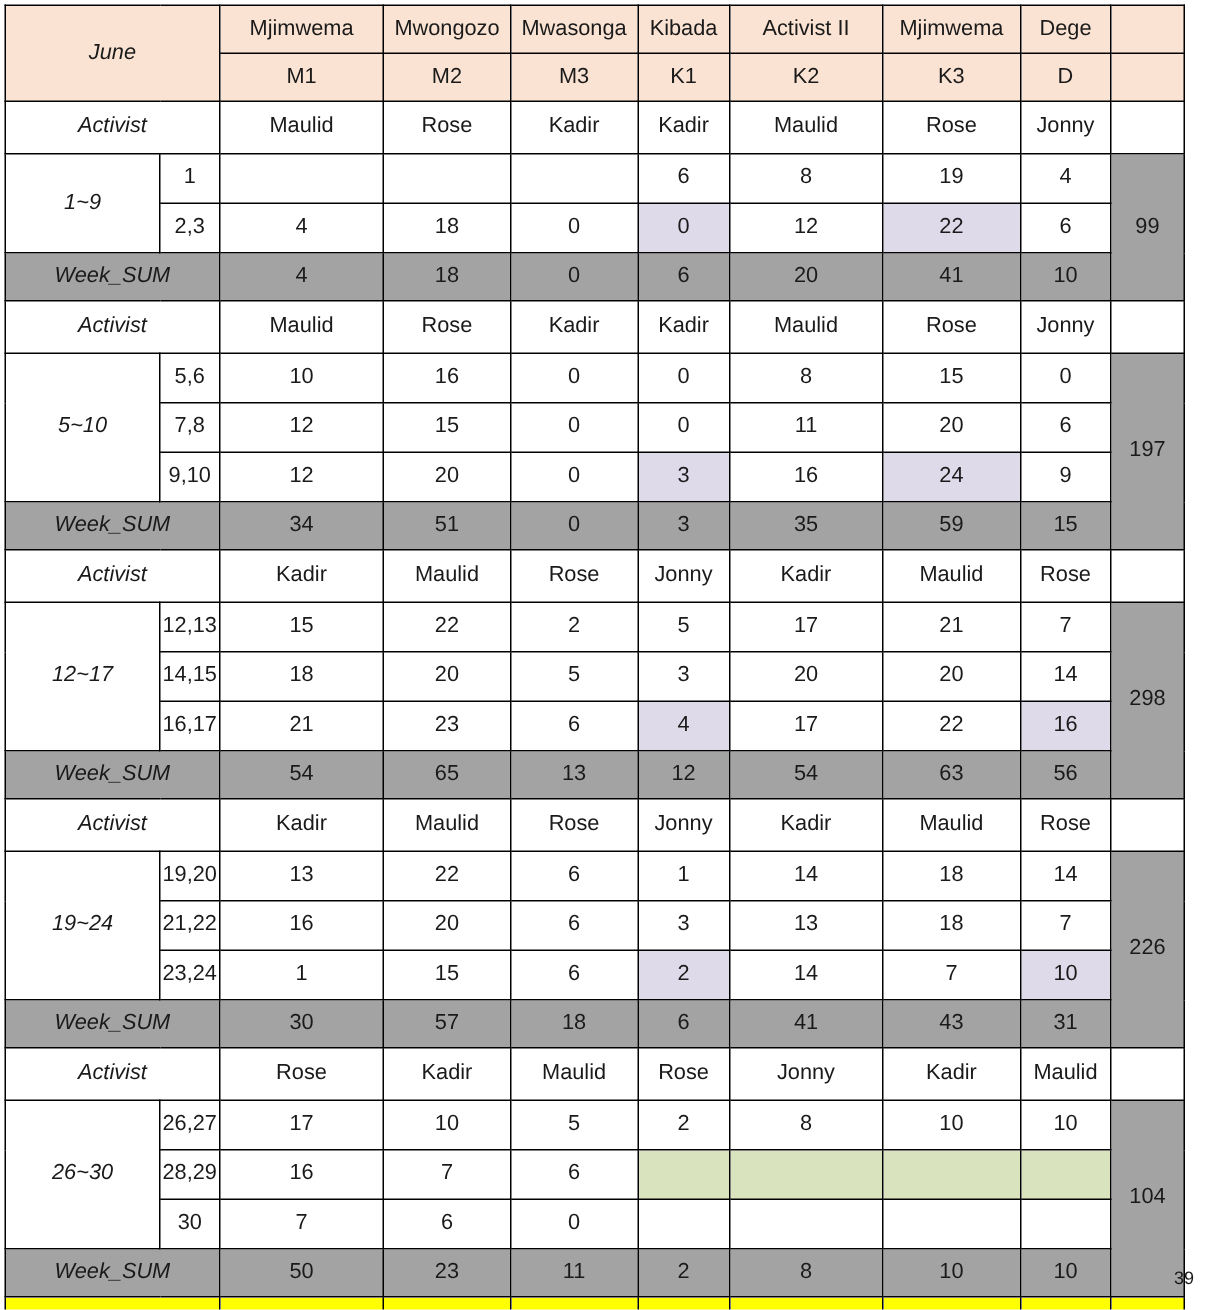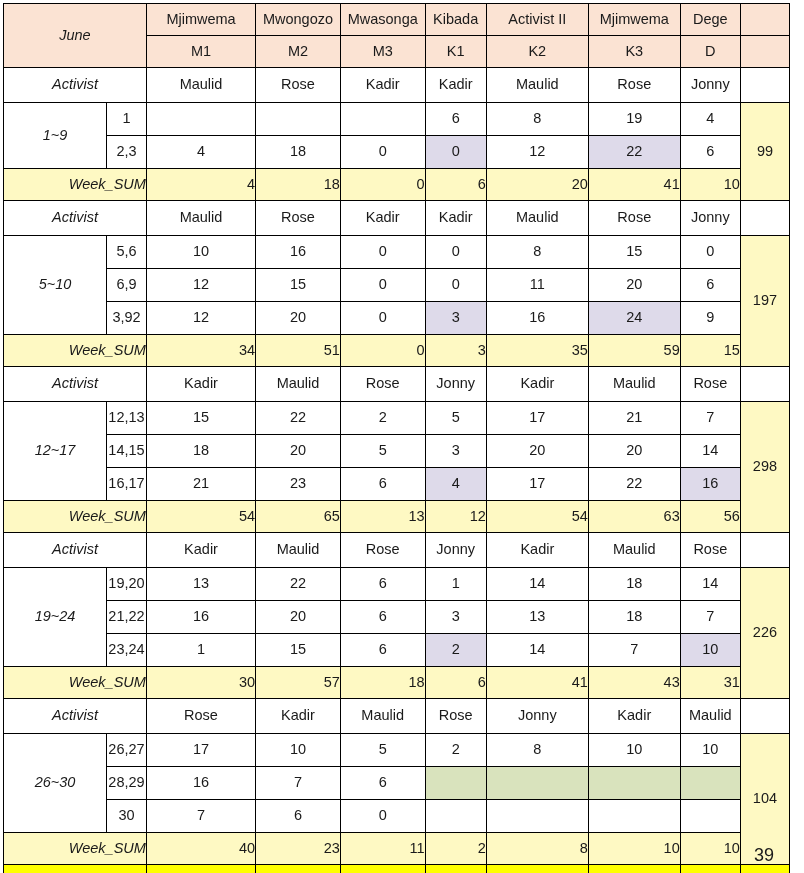--- a/index.html
+++ b/index.html
@@ -50,41 +50,41 @@
   col.c-k2     { width: 100px; }
   col.c-k3     { width:  90px; }
   col.c-d      { width:  59px; }
   col.c-total  { width:  48px; }
 
   
   tr.r-head1 td { height: 31px; }
   tr.r-head2 td { height: 31px; }
   tr.r-activist td { height: 34px; margin-top: 40px; }
   tr.r-data td { height: 32px; }
-  tr.r-weeksum td { height: 31px; text-align: right; }
+  tr.r-weeksum td { height: 31px; }
   tr.r-monsum td { height: 31px; }
 
   
   .fill-peach  { background: #fbe3d3; }
-  .fill-green  { background: #fef9c3; }
+  .fill-green  { background: #a3a3a3; }
   .fill-lgreen { background: #d9e3bd; }
   .fill-yellow { background: #ffff00; }
   .fill-lav    { background: #dedaea; }
   .fill-white  { background: #ffffff; }
 
   .outer-left  { border-left-width: 2px; font-style: italic; }
   .outer-right { border-right-width: 2px; }
   .outer-top   { border-top-width: 2px; }
   .outer-bot   { border-bottom-width: 2px; }
 
   .page-number {
     position: absolute;
-    right: 30px;
+    right: 8px;
     top: 845px;
-    font-size: 18px;
+    font-size: 12px;
     font-family: "Liberation Sans", sans-serif;
     color: #1a1a1a;
   }
 </style>
 </head>
 <body>
 
 <div id="sheet">
   <table class="grid">
     <colgroup>
@@ -181,31 +181,31 @@
           <td class="fill-white">10</td>
           <td class="fill-white">16</td>
           <td class="fill-white">0</td>
           <td class="fill-white">0</td>
           <td class="fill-white">8</td>
           <td class="fill-white">15</td>
           <td class="fill-white">0</td>
           <td class="fill-green outer-right" rowspan="4">197</td>
         </tr>
         <tr class="r-data">
-          <td class="fill-white">6,9</td>
+          <td class="fill-white">7,8</td>
           <td class="fill-white">12</td>
           <td class="fill-white">15</td>
           <td class="fill-white">0</td>
           <td class="fill-white">0</td>
           <td class="fill-white">11</td>
           <td class="fill-white">20</td>
           <td class="fill-white">6</td>
         </tr>
         <tr class="r-data">
-          <td class="fill-white">3,92</td>
+          <td class="fill-white">9,10</td>
           <td class="fill-white">12</td>
           <td class="fill-white">20</td>
           <td class="fill-white">0</td>
           <td class="fill-lav">3</td>
           <td class="fill-white">16</td>
           <td class="fill-lav">24</td>
           <td class="fill-white">9</td>
         </tr>
         <tr class="r-weeksum">
           <td class="fill-green outer-left" colspan="2">Week_SUM</td>
@@ -361,21 +361,21 @@
           <td class="fill-white">7</td>
           <td class="fill-white">6</td>
           <td class="fill-white">0</td>
           <td class="fill-white"></td>
           <td class="fill-white"></td>
           <td class="fill-white"></td>
           <td class="fill-white"></td>
         </tr>
         <tr class="r-weeksum">
           <td class="fill-green outer-left" colspan="2">Week_SUM</td>
-          <td class="fill-green">40</td>
+          <td class="fill-green">50</td>
           <td class="fill-green">23</td>
           <td class="fill-green">11</td>
           <td class="fill-green">2</td>
           <td class="fill-green">8</td>
           <td class="fill-green">10</td>
           <td class="fill-green">10</td>
         </tr>
         <tr class="r-monsum">
           <td class="fill-yellow outer-left outer-bot" colspan="2">Mon_SUM</td>
           <td class="fill-yellow outer-bot">162</td>

